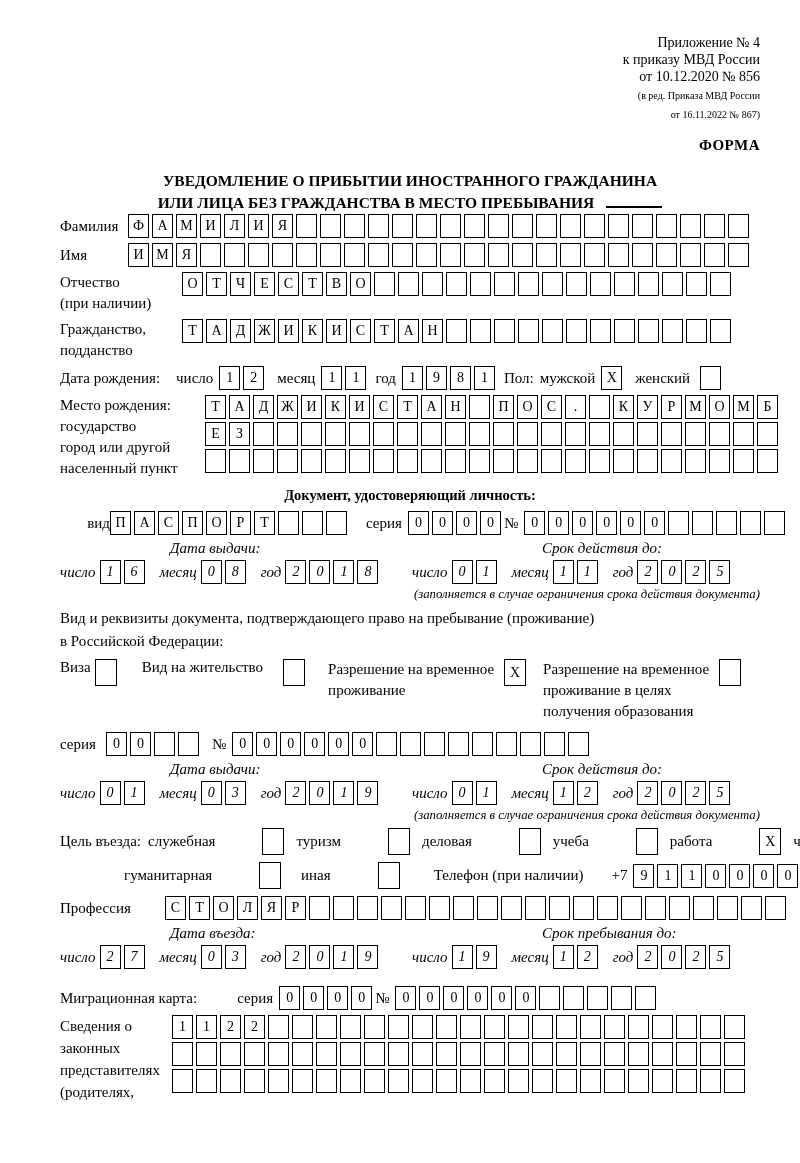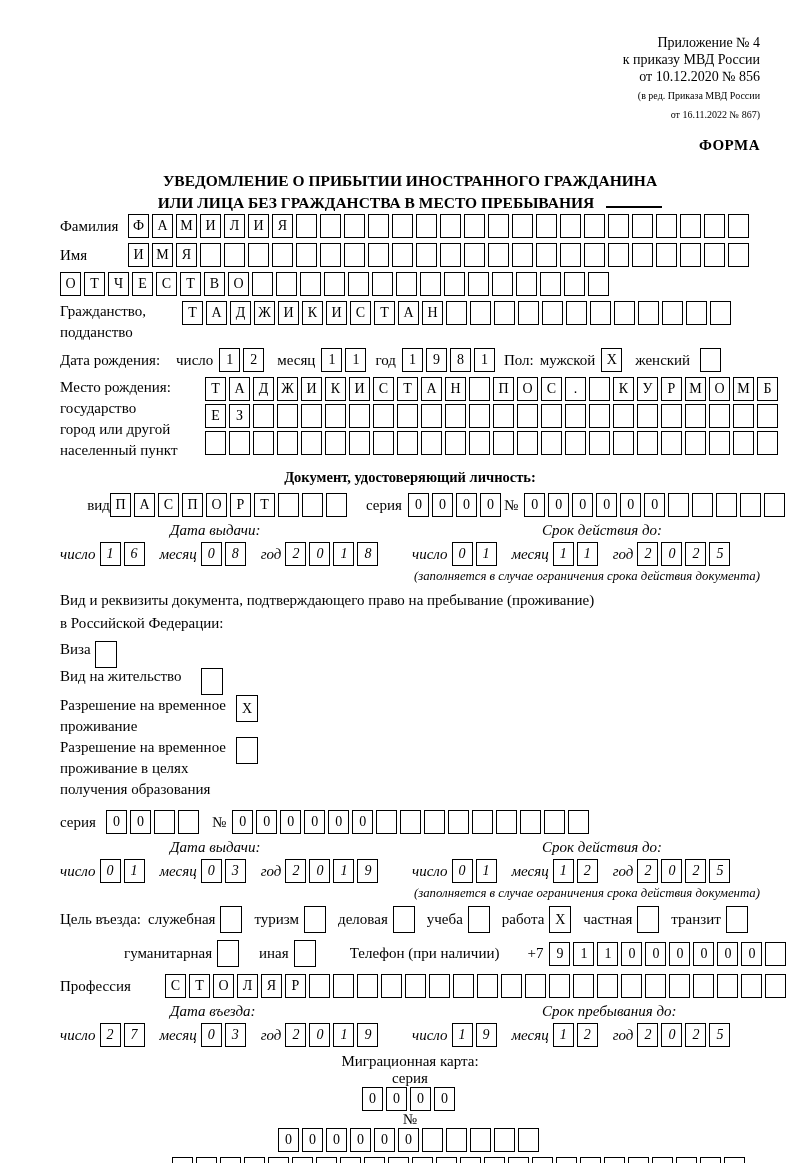--- a/index.html
+++ b/index.html
@@ -44,26 +44,26 @@
   .dhead{font-size:15px;margin-bottom:3px;}
   .dhead.l{margin-left:110px;}
   .dhead.r{margin-left:130px;}
   .dcells{display:flex;align-items:center;}
   .dcells .lbl{margin-right:4px;}
   .dcells .sp{width:12px;flex:none;}
   .dnote{font-size:12.8px;margin-top:3px;text-align:right;}
 
   .intro{font-size:15px;line-height:23px;}
 
-  .resopts{display:flex;align-items:flex-start;margin-top:6px;margin-bottom:10px;flex-direction:column;}
+  .resopts{display:flex;align-items:flex-start;margin-top:6px;margin-bottom:10px;}
   .resopts .pair{display:flex;align-items:flex-start;}
   .optmulti{font-size:15px;line-height:21px;}
 
   .pline{display:flex;align-items:center;margin-bottom:7px;}
-  .pline .pair{display:flex;align-items:center;margin-right:9px;}
+  .pline .pair{display:flex;align-items:center;margin-right:9px;gap:42px;}
   .pline .pair .lbl{margin-right:5px;}
 </style>
 </head>
 <body>
 
 <div class="page">
 
   <div class="appendix">
     <div>Приложение № 4</div>
     <div>к приказу МВД России</div>
@@ -138,20 +138,24 @@
         <span class="bx">&nbsp;</span>
         <span class="bx">&nbsp;</span>
         <span class="bx">&nbsp;</span>
         <span class="bx">&nbsp;</span>
         <span class="bx">&nbsp;</span>
         <span class="bx">&nbsp;</span>
       </div>
   </div>
 
   <div class="row top">
+    <div class="lblcol w122">
+      <div>Отчество</div>
+      <div>(при наличии)</div>
+    </div>
     <div class="cells">
         <span class="bx">О</span>
         <span class="bx">Т</span>
         <span class="bx">Ч</span>
         <span class="bx">Е</span>
         <span class="bx">С</span>
         <span class="bx">Т</span>
         <span class="bx">В</span>
         <span class="bx">О</span>
         <span class="bx">&nbsp;</span>
@@ -704,21 +708,21 @@
         <span class="cells">
             <span class="bx">2</span>
             <span class="bx">0</span>
             <span class="bx">2</span>
             <span class="bx">5</span>
           </span>
       </div>
     </div>
   </div>
 
-  <div class="row" style="margin-top:6px;flex-direction:column;">
+  <div class="row" style="margin-top:17px;">
     <span class="lbl">Миграционная карта:</span>
     <span style="width:40px;flex:none;"></span>
     <span class="lbl">серия</span>
     <span class="gap6"></span>
     <span class="cells">
         <span class="bx">0</span>
         <span class="bx">0</span>
         <span class="bx">0</span>
         <span class="bx">0</span>
       </span>

